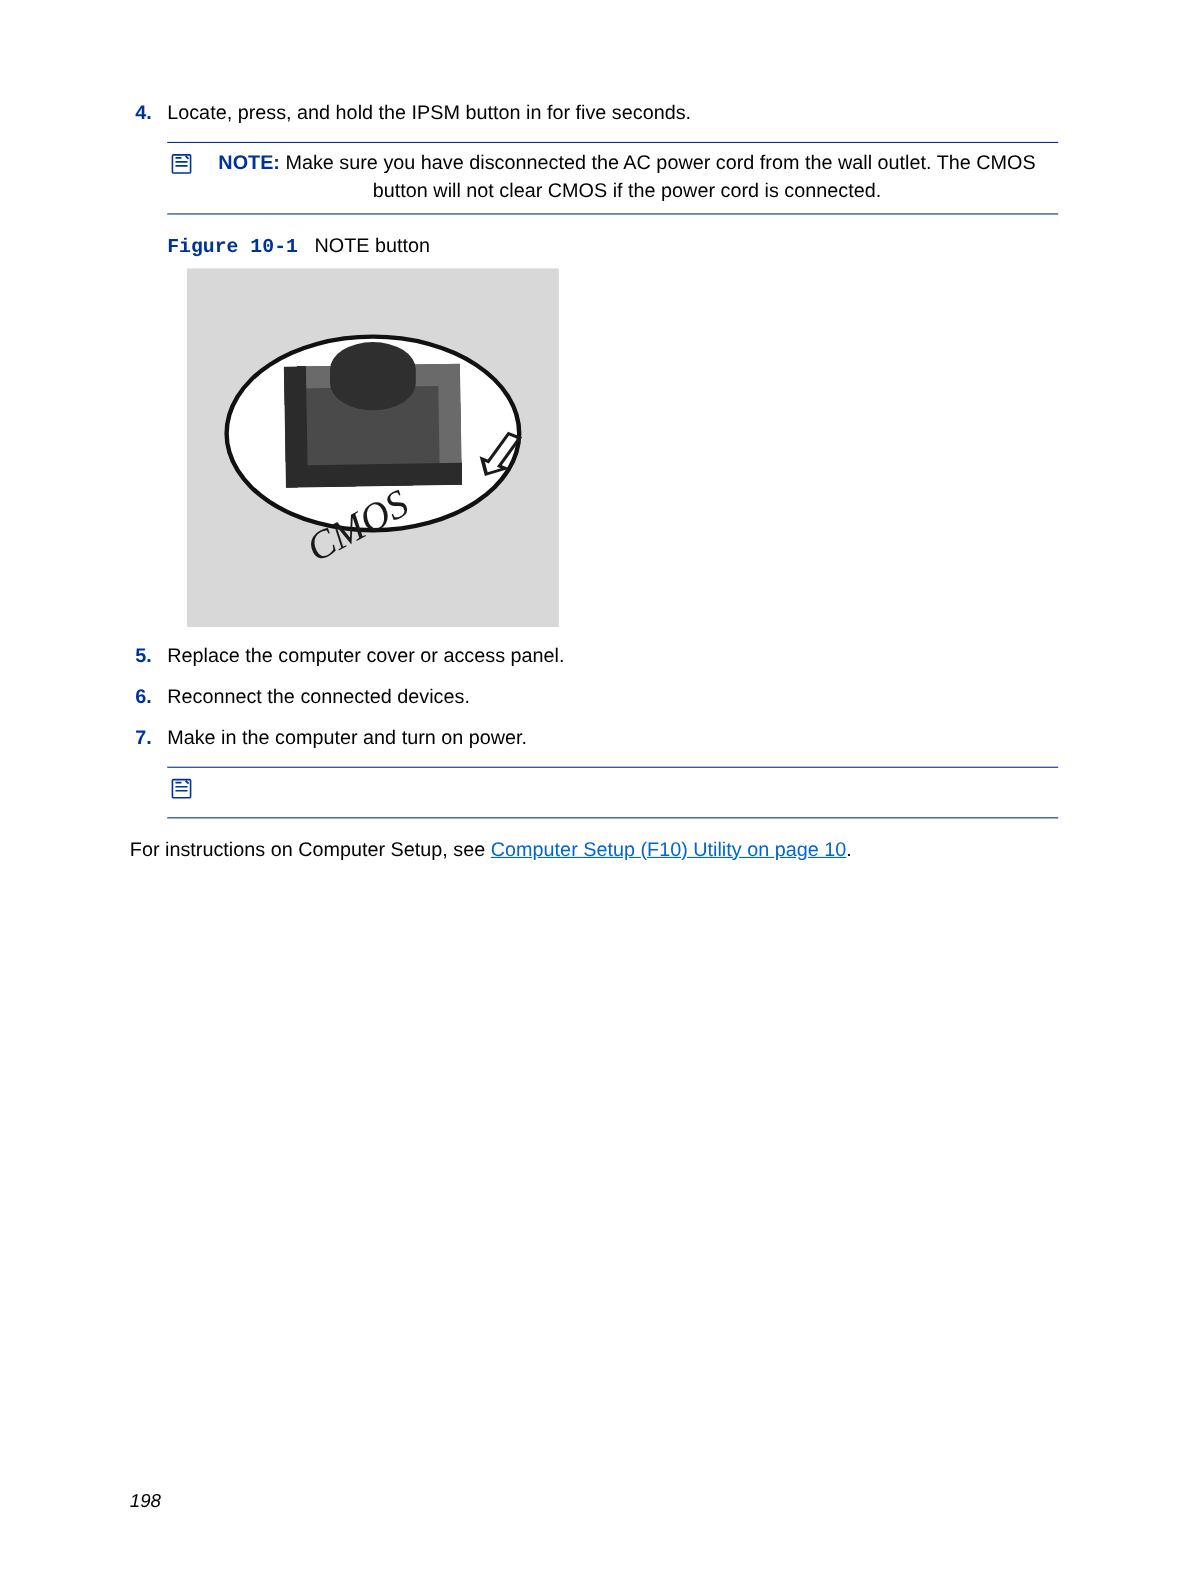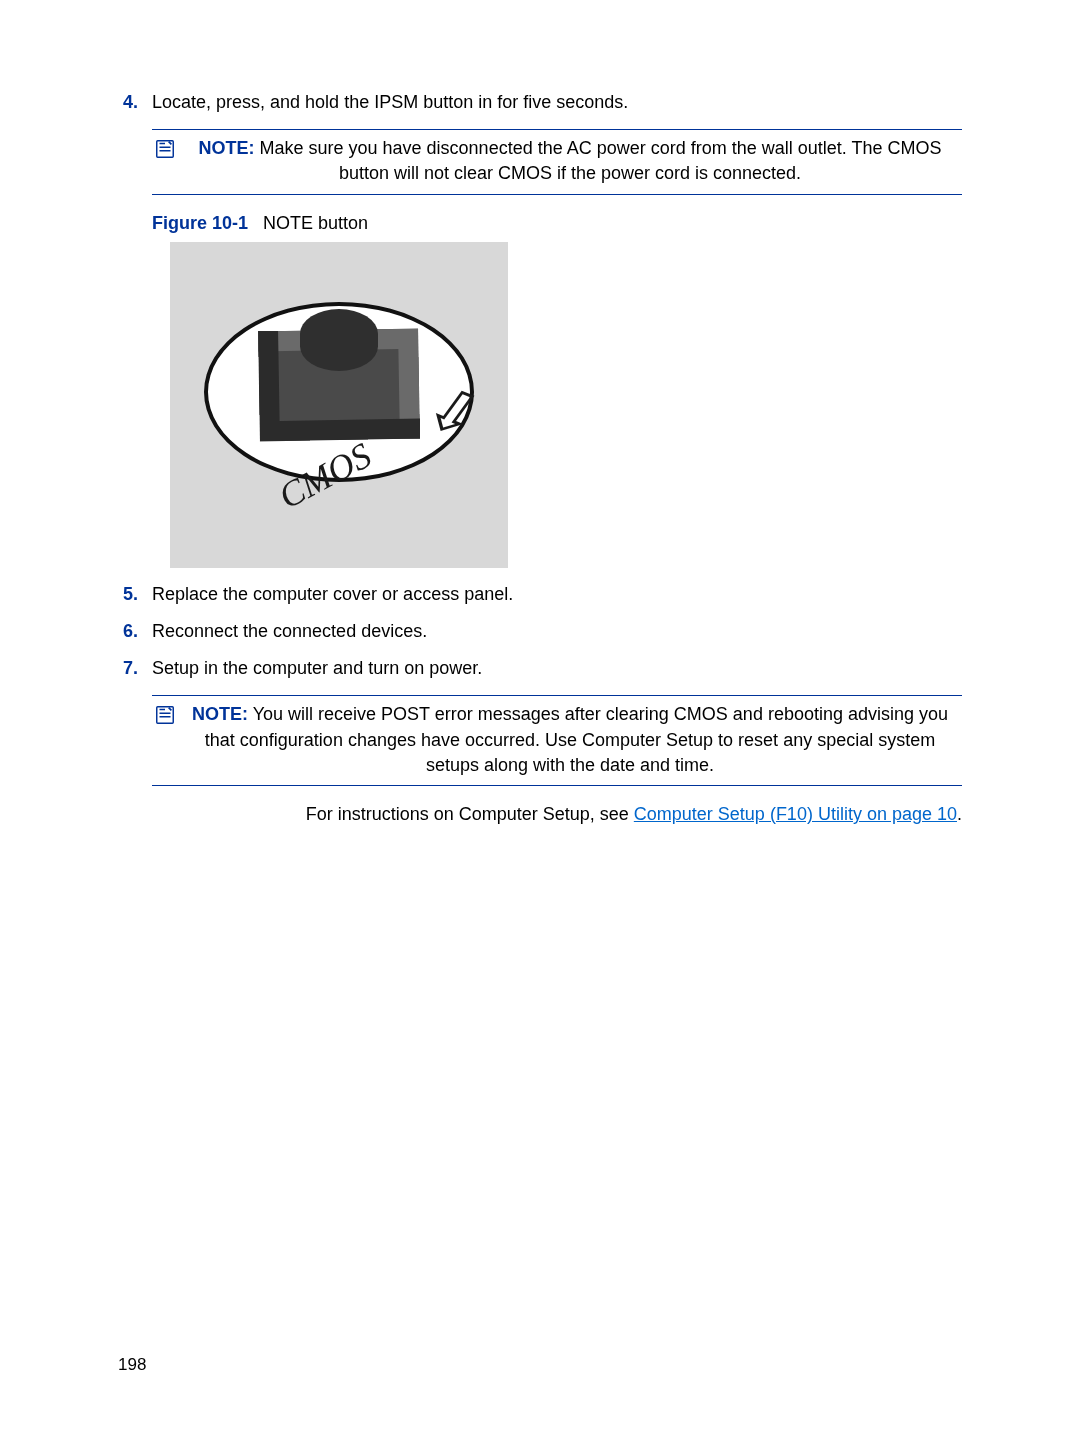--- a/index.html
+++ b/index.html
@@ -51,20 +51,21 @@
   .note-label {
     color: #003399;
     font-weight: bold;
   }
   .figure-label {
     margin: 16px 0 6px 34px;
   }
   .figure-num {
     color: #003399;
     font-weight: bold;
+    font-family: Liberation Mono, monospace;
   }
   .figure-box {
     margin: 6px 0 14px 52px;
     width: 338px;
     height: 326px;
     background: #d8d8d8;
     position: relative;
     overflow: hidden;
   }
   .link {
@@ -72,20 +73,21 @@
     text-decoration: underline;
   }
   .footer {
     position: absolute;
     bottom: 60px;
     left: 118px;
     right: 131px;
     display: flex;
     align-items: baseline;
     font-size: 17px;
+    font-style: italic;
   }
   .page-num { margin-right: 20px; }
   
   .fig-base {
     position: absolute;
     left: 50%; top: 46%;
     transform: translate(-50%, -50%);
     width: 270px; height: 180px;
     background: #fff;
     border-radius: 50%;
@@ -120,21 +122,20 @@
     position: absolute;
     right: 34px; top: 52%;
     transform: translate(0,-50%) rotate(22deg);
     font-size: 60px;
     color: #1a1a1a;
     font-family: Georgia, serif;
     font-style: italic;
   }
   .final-para {
     margin-top: 16px;
-    text-align: right;
   }
 </style>
 </head>
 <body>
 
 <div class="page">
 
   <div class="ol-item">
     <div class="ol-num">4.</div>
     <div class="ol-body">Locate, press, and hold the IPSM button in for five seconds.</div>
@@ -173,35 +174,31 @@
     <div class="ol-body">Replace the computer cover or access panel.</div>
   </div>
 
   <div class="ol-item">
     <div class="ol-num">6.</div>
     <div class="ol-body">Reconnect the connected devices.</div>
   </div>
 
   <div class="ol-item">
     <div class="ol-num">7.</div>
-    <div class="ol-body">Setup in the computer and turn on power.</div>
+    <div class="ol-body">Make in the computer and turn on power.</div>
   </div>
 
   <div class="note-box">
     <div class="note-icon-wrap">
       <svg width="22" height="22" viewBox="0 0 24 24">
         <rect x="3" y="3" width="18" height="18" rx="1" fill="none" stroke="#003399" stroke-width="1.6"></rect>
         <path d="M6 6 L12 6 M6 10 L18 10 M6 14 L18 14" stroke="#003399" stroke-width="1.6"></path>
         <path d="M16 4 L19 7" stroke="#003399" stroke-width="1.8"></path>
       </svg>
     </div>
-    <div class="note-text">
-      <span class="note-label">NOTE:</span>
-      <span>You will receive POST error messages after clearing CMOS and rebooting advising you that configuration changes have occurred. Use Computer Setup to reset any special system setups along with the date and time.</span>
-    </div>
   </div>
 
   <div class="final-para">
     <span>For instructions on Computer Setup, see </span><a class="link" href="#">Computer Setup (F10) Utility on page 10</a><span>.</span>
   </div>
 
 </div>
 
 <div class="footer">
   <span class="page-num">198</span>

